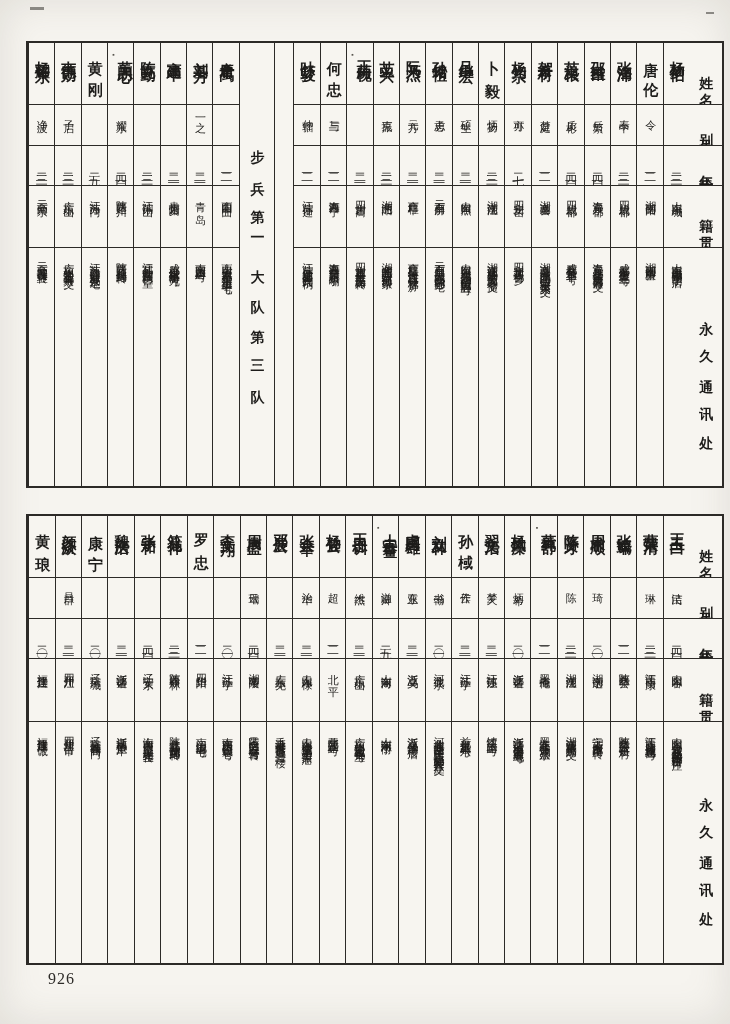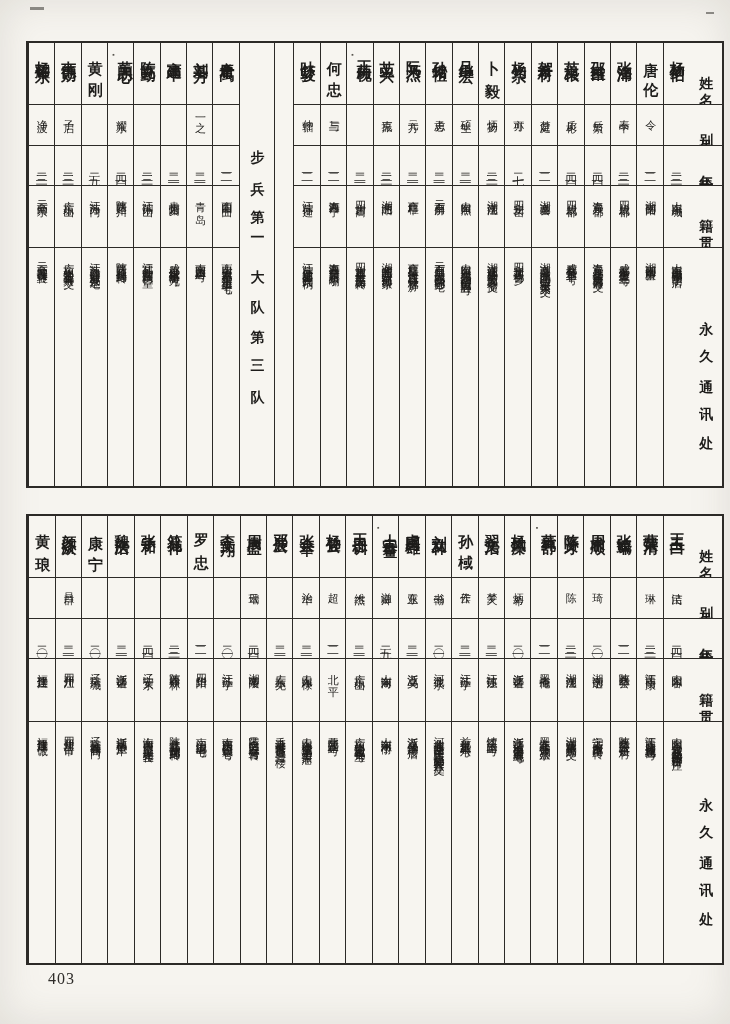--- a/index.html
+++ b/index.html
@@ -1002,14 +1002,14 @@
         </div>
         <div class="cell r-native">
           <span class="vt">福建晋江</span>
         </div>
         <div class="cell r-addr">
           <span class="vt">福建晋江厚诚</span>
         </div>
       </div>
     </div>
 
-  <div class="page-number">403</div>
+  <div class="page-number">926</div>
 </div>
 
 </body></html>

